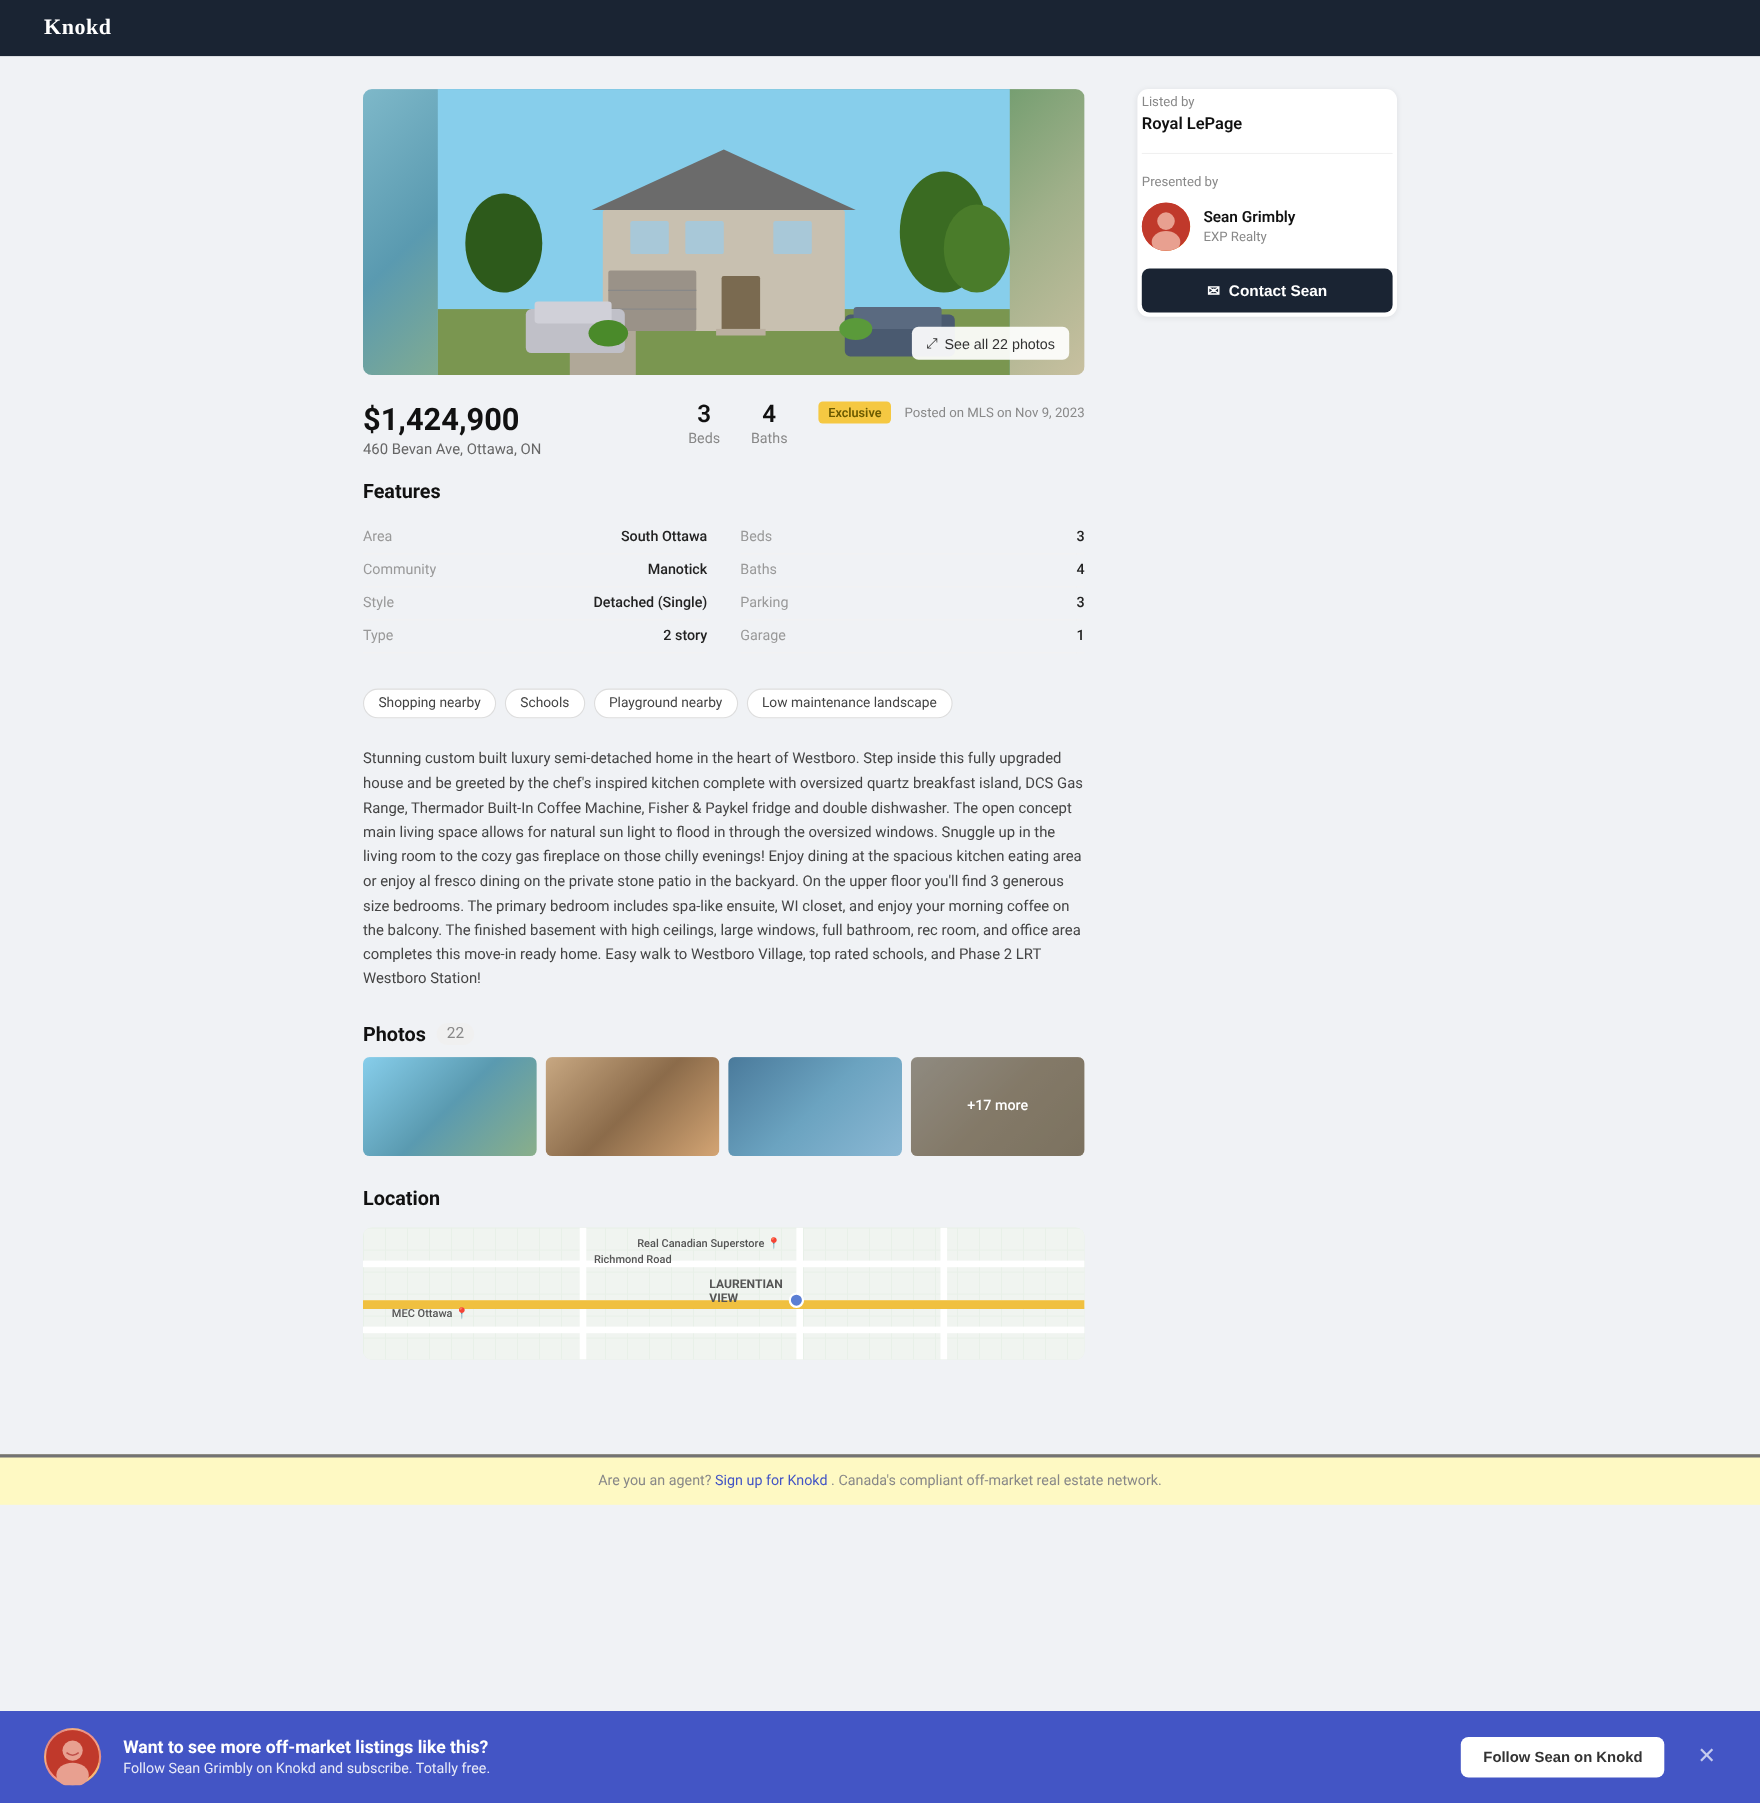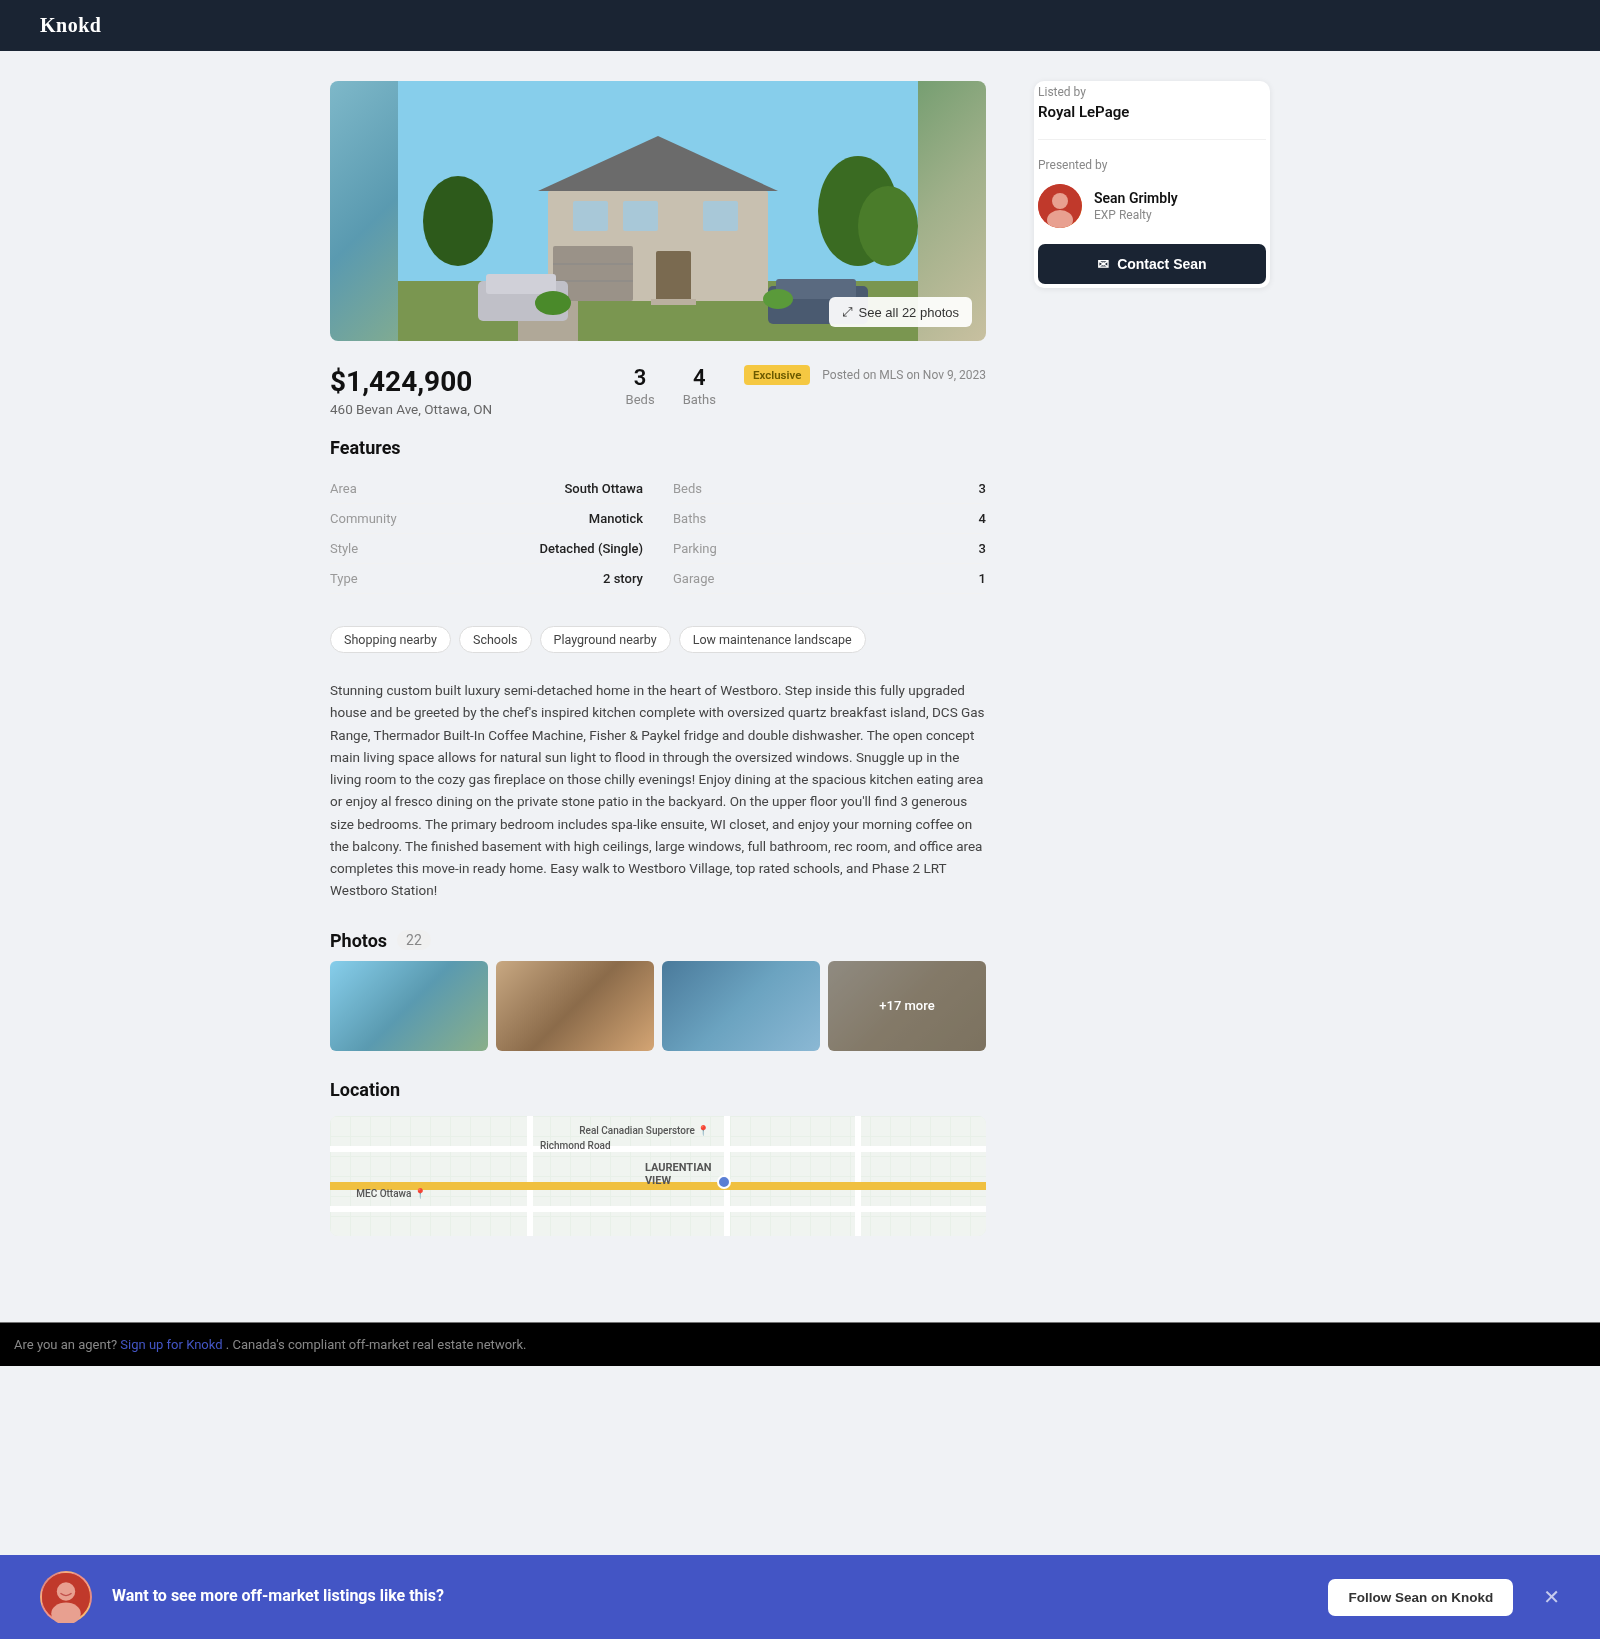--- a/index.html
+++ b/index.html
@@ -401,25 +401,26 @@
       border: none;
       color: rgba(255,255,255,0.7);
       font-size: 20px;
       cursor: pointer;
       padding: 0 0 0 10px;
       line-height: 1;
     }
 
     
     .footer-agent-line {
+      text-align: center;
       font-size: 13px;
       color: #888;
       padding: 14px;
-      border-top: 1px solid #737373;
-      background: #000000;
+      border-top: 3px solid #737373;
+      background: #fef9c3;
       margin-bottom: 80px;
     }
     .footer-agent-line a {
       color: #4355c5;
       text-decoration: none;
     }
 
     .section { margin-bottom: 26px; }
   </style>
 </head>
@@ -624,16 +625,17 @@
     <svg width="52" height="52" viewBox="0 0 52 52" xmlns="http://www.w3.org/2000/svg">
       <circle cx="26" cy="26" r="26" fill="#c0392b"></circle>
       <circle cx="26" cy="20" r="10" fill="#e8a090"></circle>
       <ellipse cx="26" cy="44" rx="16" ry="12" fill="#e8a090"></ellipse>
 
       <path d="M20 22 Q26 27 32 22" stroke="#c0504a" stroke-width="1.5" fill="none"></path>
     </svg>
   </div>
   <div class="banner-text">
     <div class="banner-title">Want to see more off-market listings like this?</div>
+    <div class="banner-sub">Follow Sean Grimbly on Knokd and subscribe. Totally free.</div>
   </div>
   <button class="banner-cta">Follow Sean on Knokd</button>
   <button class="banner-close">✕</button>
 </div>
 
 </body></html>

